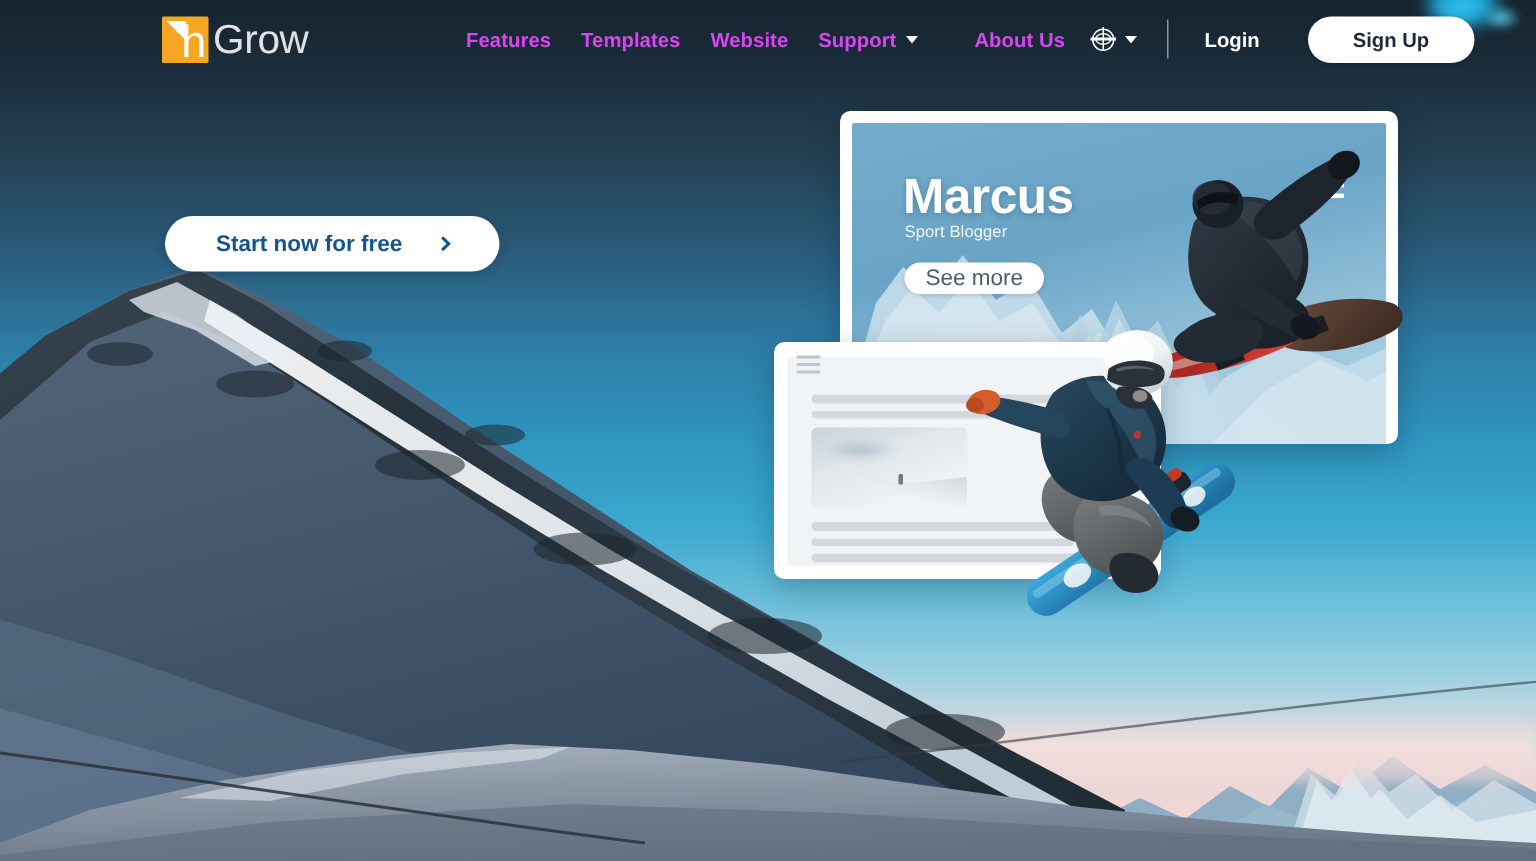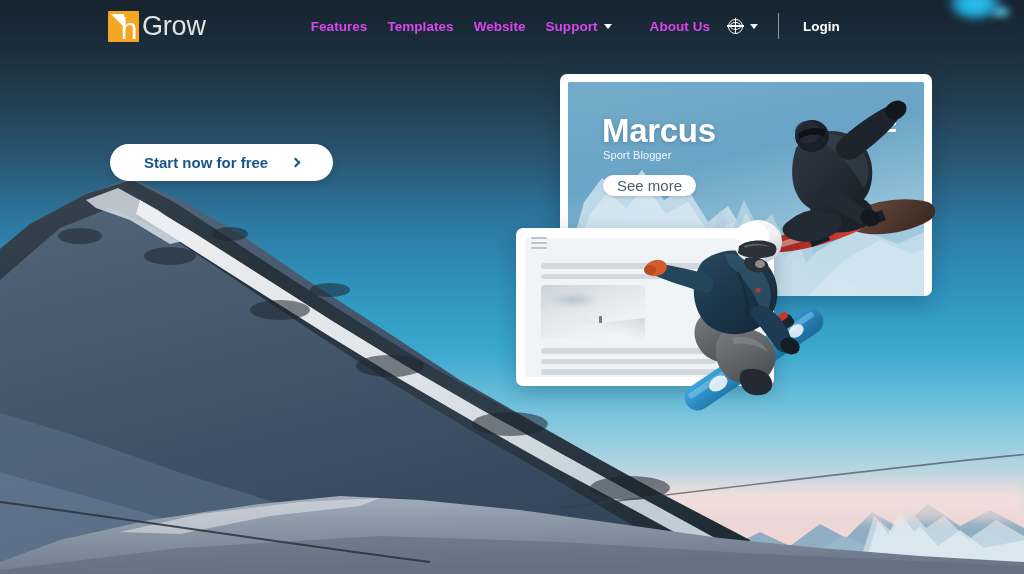--- a/index.html
+++ b/index.html
@@ -416,20 +416,21 @@
       <div class="globe-wrap">
         <span class="globe">
             <i></i>
           </span>
         <span class="caret"></span>
       </div>
 
       <div class="nav-divider"></div>
 
       <div class="login-link">Login</div>
+      <button class="signup-btn">Sign Up</button>
     </div>
   </div>
 
   <div class="hero">
     <button class="cta">
       <span>Start now for free</span>
       <span class="chev"></span>
     </button>
   </div>
 

